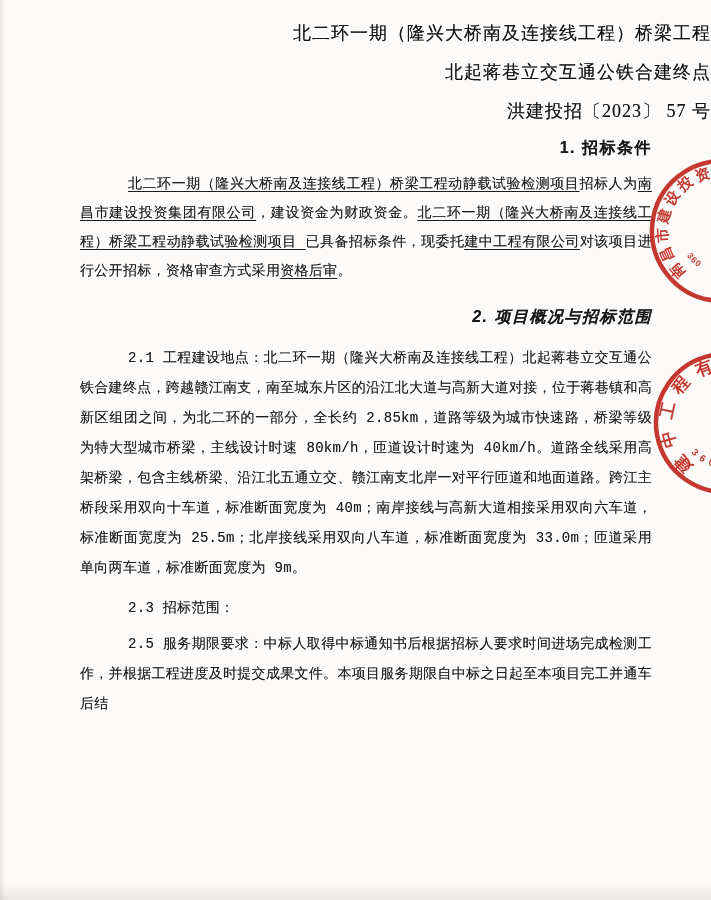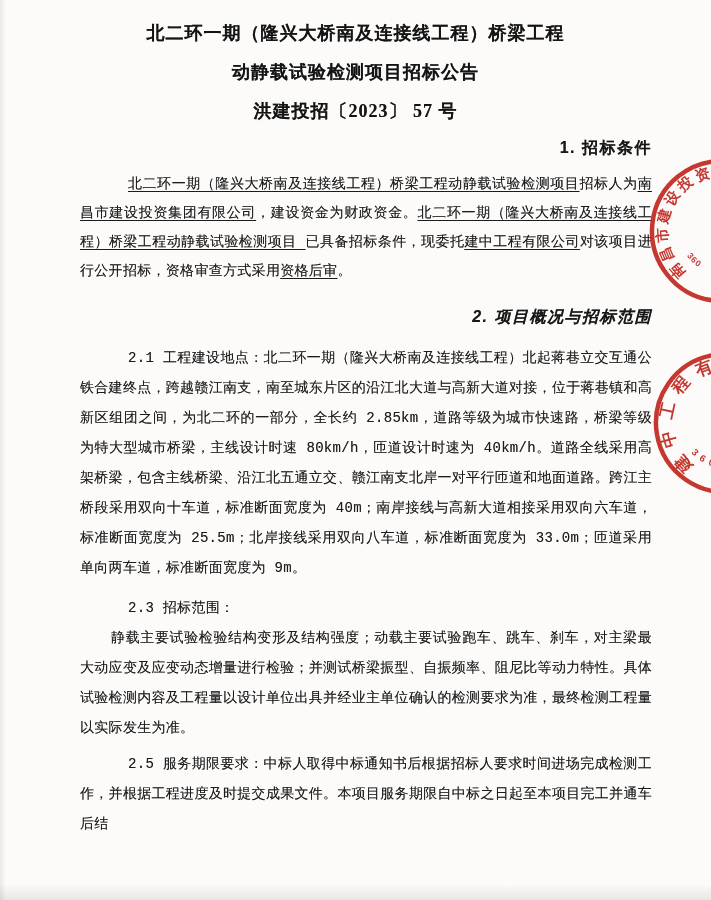--- a/index.html
+++ b/index.html
@@ -25,26 +25,27 @@
     content:"";position:absolute;left:0;bottom:0;width:100%;height:16px;
     background:linear-gradient(180deg,rgba(130,125,120,0),rgba(130,125,120,.16));
     pointer-events:none;
   }
   .titles{
     padding-top:14px;
     text-align:center;
   }
   .title-line{
     font-family:"Liberation Serif","DejaVu Serif",serif;
-    font-weight:700;
+    font-weight:400;
     font-size:18px;
     line-height:39px;
     letter-spacing:1px;
     color:#141414;
     text-shadow:0 0 .5px rgba(0,0,0,.55);
+    text-align:right;
   }
   .content{
     position:absolute;
     left:80px;top:138px;width:572px;
   }
   .sec-h{
     margin:0;
     font-family:"Liberation Sans","DejaVu Sans",sans-serif;
     font-weight:700;
     font-size:16px;
@@ -105,32 +106,31 @@
   }
   .seal-2 .seal-digits{font-size:9.5px;}
 </style>
 </head>
 <body>
 
 <div class="page">
 
   <div class="titles">
     <div class="title-line">北二环一期（隆兴大桥南及连接线工程）桥梁工程</div>
-    <div class="title-line">动静载试验检测项目招标公告</div>
+    <div class="title-line">北起蒋巷立交互通公铁合建终点</div>
     <div class="title-line">洪建投招〔2023〕 57 号</div>
   </div>
 
   <div class="content">
     <h2 class="sec-h">1. 招标条件</h2>
     <p class="body-p indent-lg gap12" style="margin-top:12px"><span class="u">北二环一期（隆兴大桥南及连接线工程）桥梁工程动静载试验检测项目</span><span>招标人为</span><span class="u">南昌市建设投资集团有限公司</span><span>，建设资金为财政资金。</span><span class="u">北二环一期（隆兴大桥南及连接线工程）桥梁工程动静载试验检测项目 </span><span>已具备招标条件，现委托</span><span class="u">建中工程有限公司</span><span>对该项目进行公开招标，资格审查方式采用</span><span class="u">资格后审</span><span>。</span></p>
 
     <h2 class="sec-h h2gap">2. 项目概况与招标范围</h2>
     <p class="body-p lh30 indent-lg gap16">2.1 工程建设地点：北二环一期（隆兴大桥南及连接线工程）北起蒋巷立交互通公铁合建终点，跨越赣江南支，南至城东片区的沿江北大道与高新大道对接，位于蒋巷镇和高新区组团之间，为北二环的一部分，全长约 2.85km，道路等级为城市快速路，桥梁等级为特大型城市桥梁，主线设计时速 80km/h，匝道设计时速为 40km/h。道路全线采用高架桥梁，包含主线桥梁、沿江北五通立交、赣江南支北岸一对平行匝道和地面道路。跨江主桥段采用双向十车道，标准断面宽度为 40m；南岸接线与高新大道相接采用双向六车道，标准断面宽度为 25.5m；北岸接线采用双向八车道，标准断面宽度为 33.0m；匝道采用单向两车道，标准断面宽度为 9m。</p>
     <p class="body-p lh30 indent-lg gap10">2.3 招标范围：</p>
-    <p class="body-p lh30 indent-sm">静载主要试验检验结构变形及结构强度；动载主要试验跑车、跳车、刹车，对主梁最大动应变及应变动态增量进行检验；并测试桥梁振型、自振频率、阻尼比等动力特性。具体试验检测内容及工程量以设计单位出具并经业主单位确认的检测要求为准，最终检测工程量以实际发生为准。</p>
     <p class="body-p lh30 indent-lg gap6">2.5 服务期限要求：中标人取得中标通知书后根据招标人要求时间进场完成检测工作，并根据工程进度及时提交成果文件。本项目服务期限自中标之日起至本项目完工并通车后结</p>
   </div>
 
   <svg class="seal seal-1" viewBox="0 0 164 164">
     <defs>
       <path id="s1-ring" d="M 50.5,127.1 A 55,55 0 1,1 113.5,127.1"></path>
       <path id="s1-digits" d="M 41.6,96.7 A 43,43 0 0,0 122.4,96.7"></path>
     </defs>
     <circle cx="82" cy="82" r="70" fill="none" stroke-width="4.5" stroke="#c0281f"></circle>
     <text class="seal-ring-text" fill="#c0281f">

